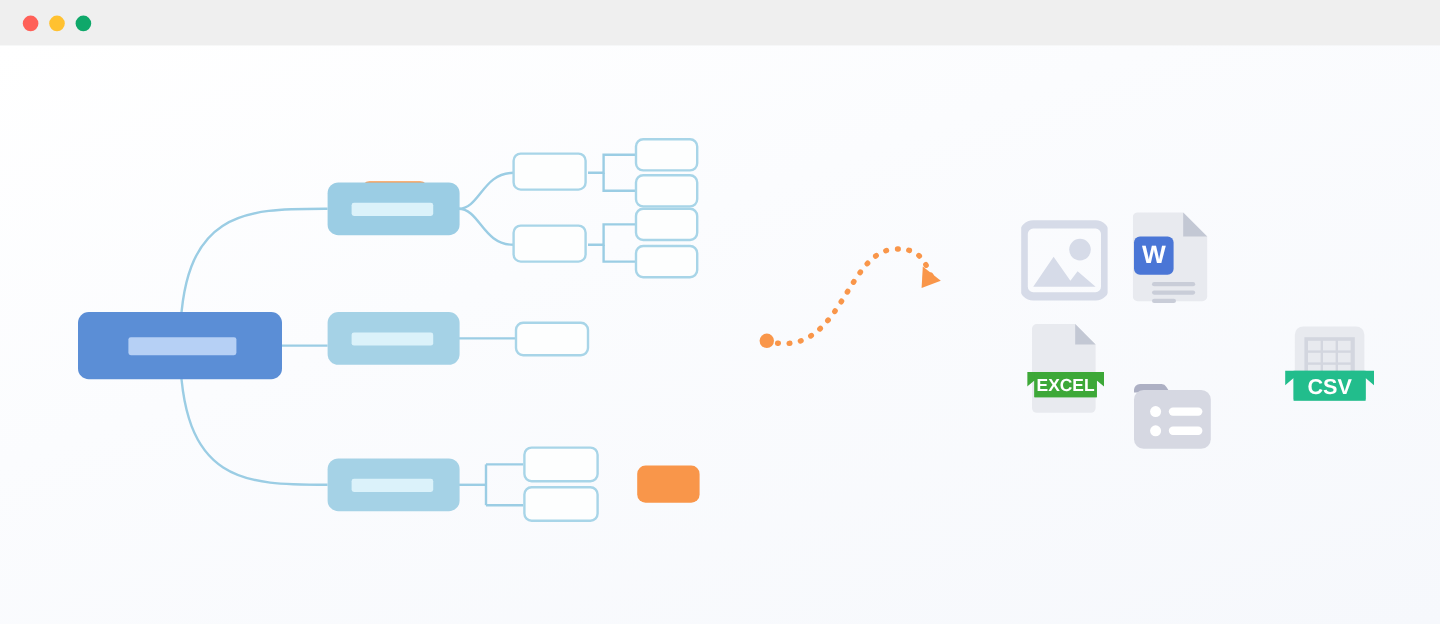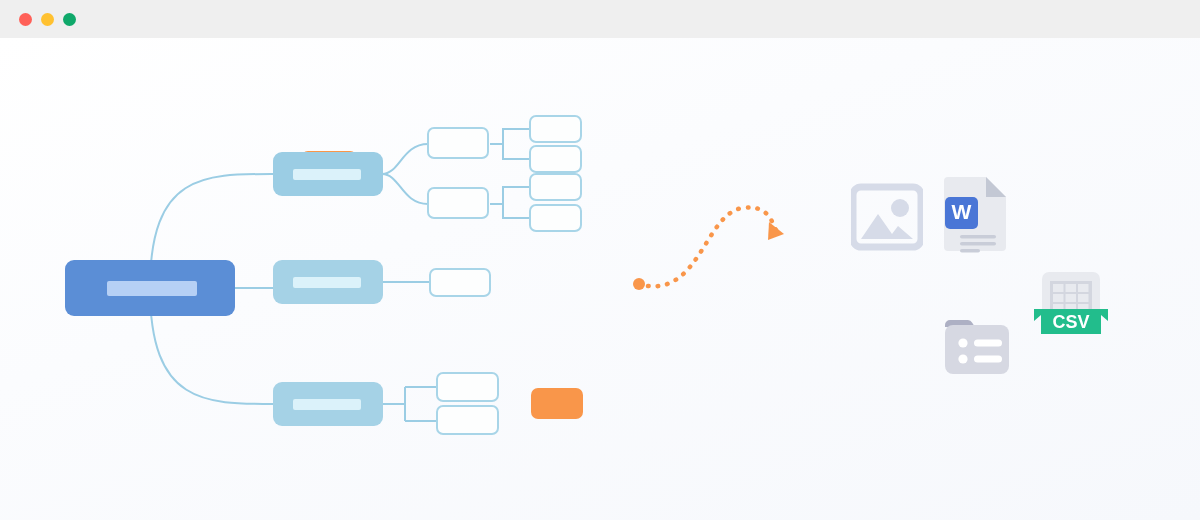--- a/index.html
+++ b/index.html
@@ -239,33 +239,42 @@
           <path d="M 4 6 h 38 l 20 20 v 50 a 4 4 0 0 1 -4 4 h -54 a 4 4 0 0 1 -4 -4 v -66 a 4 4 0 0 1 4 -4 z" fill="#e8eaef"></path>
           <path d="M 42 6 l 20 20 h -20 z" fill="#c3c8d4"></path>
           <rect x="1" y="26" width="33" height="32" rx="5" fill="#4a76d6"></rect>
           <text class="ribbon-text" x="17.5" y="48" font-size="21" text-anchor="middle">W</text>
           <rect x="16" y="64" width="36" height="3.6" rx="1.8" fill="#c9cdd8"></rect>
           <rect x="16" y="71" width="36" height="3.6" rx="1.8" fill="#c9cdd8"></rect>
           <rect x="16" y="78" width="20" height="3.6" rx="1.8" fill="#c9cdd8"></rect>
         </svg>
       </div>
 
+      <div class="icon" style="left:856px; top:228px;">
+        <svg width="64" height="82" viewBox="0 0 64 82">
+          <path d="M 8 4 h 32 l 17 17 v 53 a 4 4 0 0 1 -4 4 h -45 a 4 4 0 0 1 -4 -4 v -66 a 4 4 0 0 1 4 -4 z" fill="#e8eaef"></path>
+          <path d="M 40 4 l 17 17 h -17 z" fill="#c3c8d4"></path>
+          <path d="M 0 44 h 64 v 12 l -6 -5 v 14 h -52 v -14 l -6 5 z" fill="#3da838"></path>
+          <rect x="6" y="44" width="52" height="21" fill="#3da838"></rect>
+          <text class="ribbon-text" x="32" y="60" font-size="14.5" text-anchor="middle">EXCEL</text>
+        </svg>
+      </div>
 
       <div class="icon" style="left:941px; top:278px;">
         <svg width="72" height="62" viewBox="0 0 72 62">
           <path d="M 4 9 a 5 5 0 0 1 5 -5 h 18 a 5 5 0 0 1 4 2.5 l 3 4.5 h -30 z" fill="#adb0c4"></path>
           <rect x="4" y="9" width="64" height="49" rx="8" fill="#d6d8e2"></rect>
           <circle cx="22" cy="27" r="4.6" fill="#ffffff"></circle>
           <rect x="33" y="23.5" width="28" height="7" rx="3.5" fill="#ffffff"></rect>
           <circle cx="22" cy="43" r="4.6" fill="#ffffff"></circle>
           <rect x="33" y="39.5" width="28" height="7" rx="3.5" fill="#ffffff"></rect>
         </svg>
       </div>
 
-      <div class="icon" style="left:1033px; top:231px;">
+      <div class="icon" style="left:1070px; top:231px;">
         <svg width="76" height="78" viewBox="0 0 76 78">
           <rect x="9" y="3" width="58" height="62" rx="7" fill="#e8eaef"></rect>
           <rect x="17" y="12" width="42" height="36" fill="#d3d6df"></rect>
           <g fill="#e8eaef">
             <rect x="20" y="15" width="10.5" height="8"></rect>
             <rect x="32.5" y="15" width="10.5" height="8"></rect>
             <rect x="45" y="15" width="10.5" height="8"></rect>
             <rect x="20" y="25" width="10.5" height="8"></rect>
             <rect x="32.5" y="25" width="10.5" height="8"></rect>
             <rect x="45" y="25" width="10.5" height="8"></rect>

